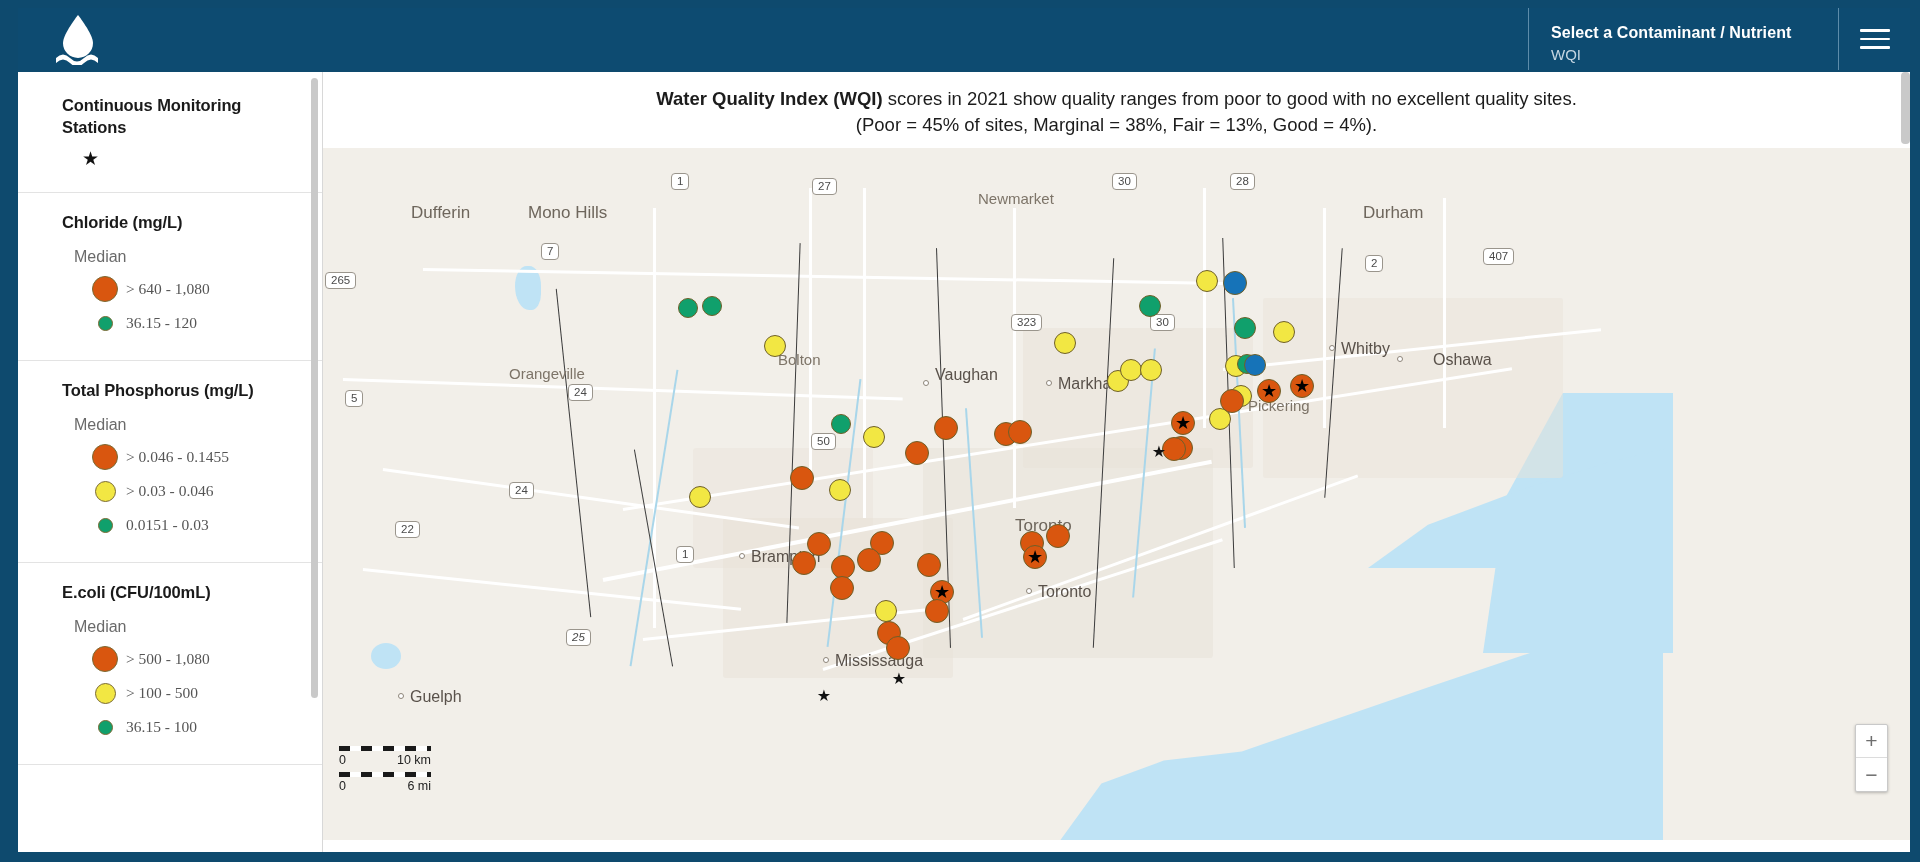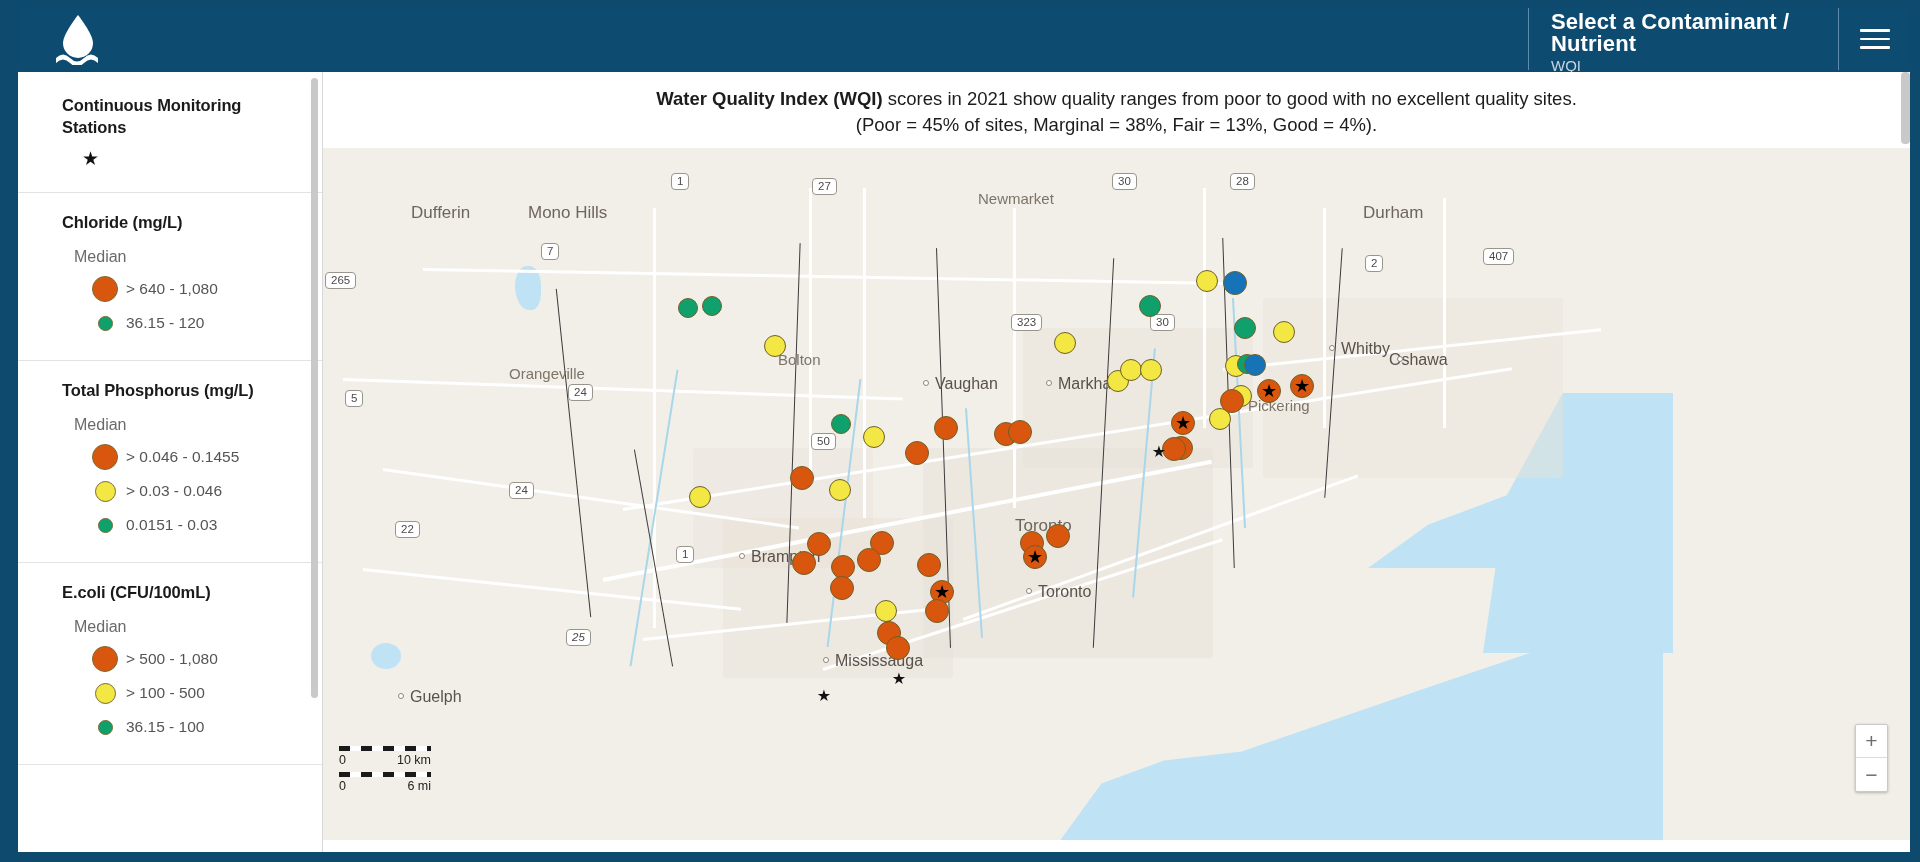--- a/index.html
+++ b/index.html
@@ -30,21 +30,21 @@
   }
   .droplet-svg { display: block; }
   .header-spacer { flex: 1; }
   .header-select {
     width: 310px;
     border-left: 1px solid #5d8caa;
     padding: 9px 0 0 22px;
     display: flex; flex-direction: column; justify-content: center;
   }
   .header-select .sel-title {
-    color: #ffffff; font-size: 22px; font-weight: bold;
+    color: #ffffff; font-size: 16px; font-weight: bold;
     letter-spacing: .1px; line-height: 22px;
   }
   .header-select .sel-value {
     color: #c5d6e2; font-size: 15px; line-height: 20px; margin-top: 1px;
   }
   .header-menu {
     width: 72px;
     border-left: 1px solid #5d8caa;
     display: flex; align-items: center; justify-content: center;
     cursor: pointer;
@@ -78,21 +78,21 @@
     font-size: 16.5px; font-weight: bold; color: #1a1a1a;
     line-height: 22px; letter-spacing: -.1px;
   }
   .sb-sub {
     font-size: 16px; color: #6a6a6a; margin: 15px 0 6px 12px;
     font-weight: normal;
   }
   .sb-star { font-size: 19px; color: #111; margin: 11px 0 4px 20px; line-height: 1; }
   .legend-row {
     display: flex; align-items: center;
-    height: 34px; margin-left: 22px;
+    height: 34px; margin-left: 22px; font-family: Liberation Serif, serif;
   }
   .legend-swatch-cell {
     width: 42px; display: flex; align-items: center; justify-content: center;
   }
   .dot { border-radius: 50%; border: 1px solid #7a6a33; }
   .dot.lg { width: 26px; height: 26px; }
   .dot.md { width: 21px; height: 21px; }
   .dot.sm { width: 15px; height: 15px; }
   .legend-label { font-size: 15.5px; color: #555; white-space: nowrap; }
 
@@ -367,27 +367,27 @@
             <div class="shield" style="left: 353px; top: 398px;">1</div>
             <div class="shield" style="left: 243px; top: 481px; font-style: italic;">25</div>
           </div>
         <div id="places-layer">
             <div class="place big" style="left: 88px; top: 55px;">Dufferin</div>
             <div class="place big" style="left: 205px; top: 55px;">Mono Hills</div>
             <div class="place big" style="left: 1040px; top: 55px;">Durham</div>
             <div class="place" style="left: 655px; top: 42px;">Newmarket</div>
             <div class="place" style="left: 186px; top: 174px; margin-top: 43px;">Orangeville</div>
             <div class="place" style="left: 455px; top: 203px;">Bolton</div>
-            <div class="place city" style="left: 612px; top: 227px;">Vaughan</div>
+            <div class="place city" style="left: 612px; top: 218px;">Vaughan</div>
             <div class="poi-dot" style="left: 600px; top: 232px;"></div>
             <div class="place city" style="left: 735px; top: 227px;">Markham</div>
             <div class="poi-dot" style="left: 723px; top: 232px;"></div>
             <div class="place city" style="left: 1018px; top: 192px;">Whitby</div>
             <div class="poi-dot" style="left: 1006px; top: 197px;"></div>
-            <div class="place city" style="left: 1066px; top: 203px;">Oshawa</div>
+            <div class="place city" style="left: 1110px; top: 203px;">Oshawa</div>
             <div class="poi-dot" style="left: 1074px; top: 208px;"></div>
             <div class="place" style="left: 925px; top: 249px;">Pickering</div>
             <div class="place big" style="left: 692px; top: 368px;">Toronto</div>
             <div class="place city" style="left: 428px; top: 400px;">Brampton</div>
             <div class="poi-dot" style="left: 416px; top: 405px;"></div>
             <div class="place city" style="left: 715px; top: 435px;">Toronto</div>
             <div class="poi-dot" style="left: 703px; top: 440px;"></div>
             <div class="place city" style="left: 512px; top: 504px;">Mississauga</div>
             <div class="poi-dot" style="left: 500px; top: 509px;"></div>
             <div class="place city" style="left: 87px; top: 540px;">Guelph</div>

